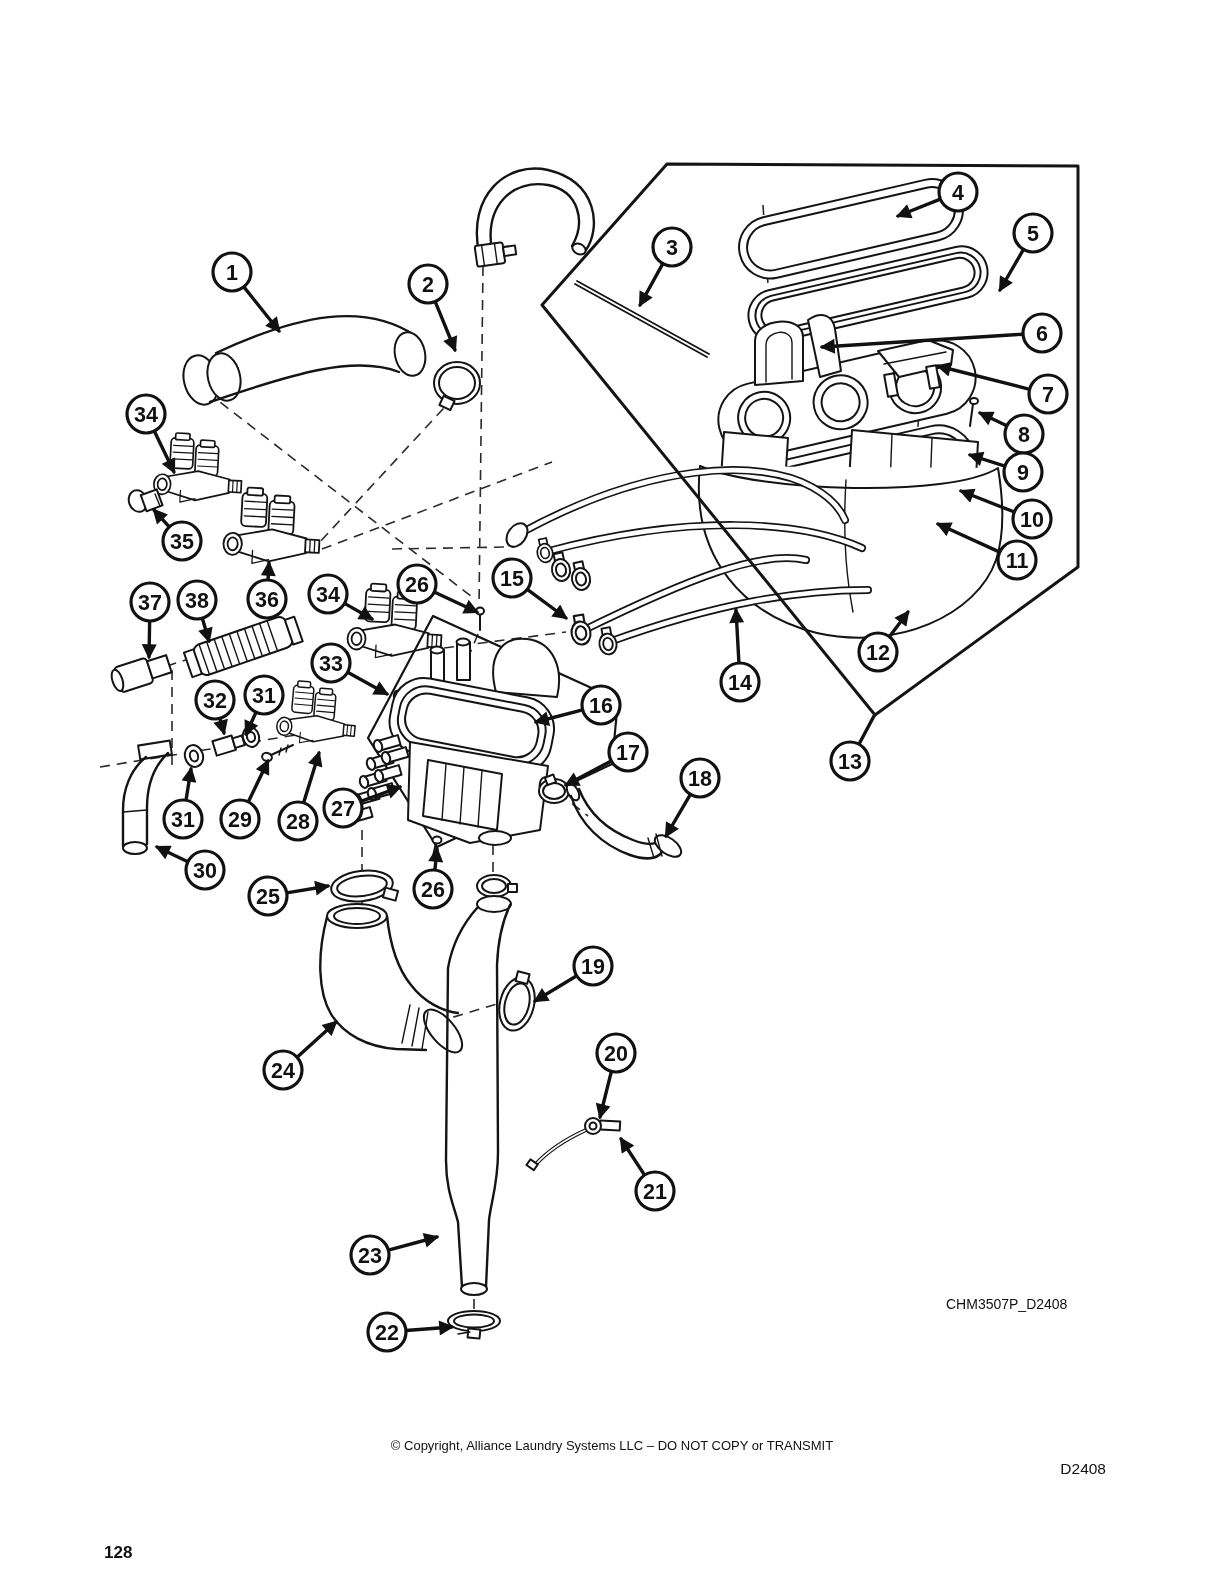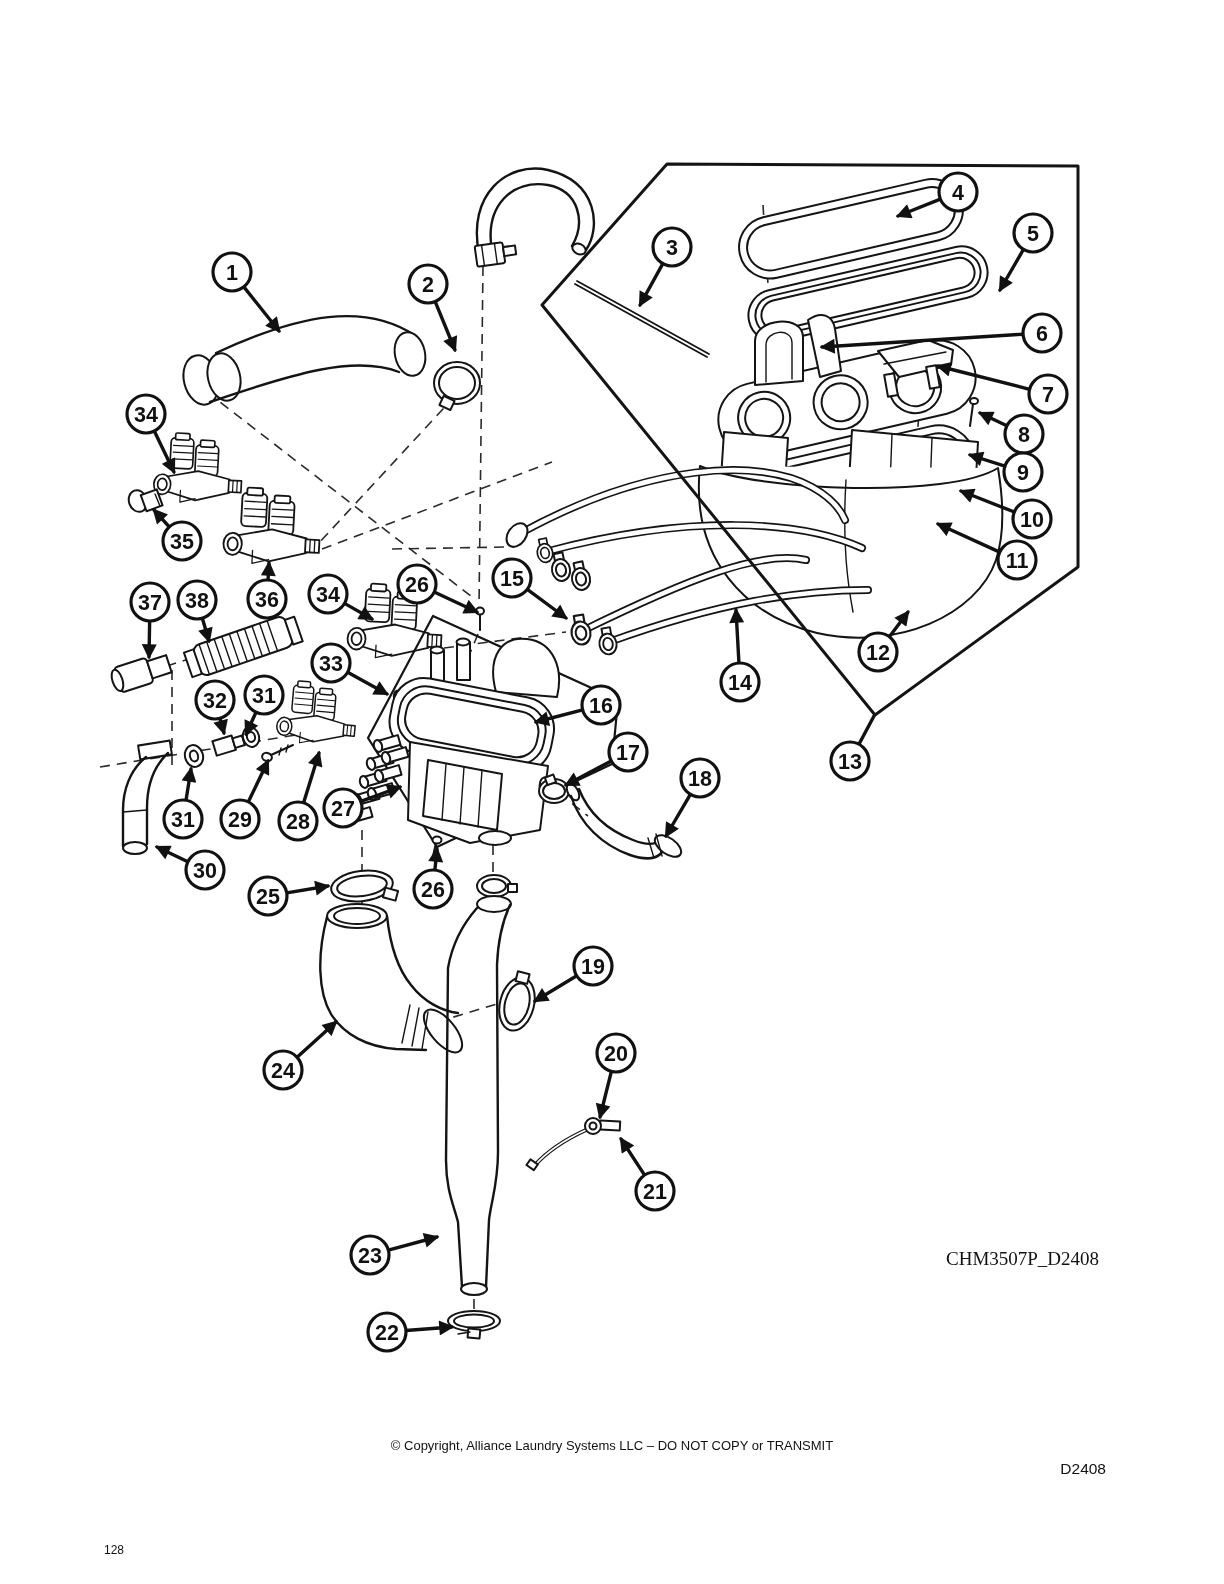--- a/index.html
+++ b/index.html
@@ -9,23 +9,23 @@
   }
   .title{
     position:absolute;top:56px;left:0;width:100%;text-align:center;
     font-size:34px;font-weight:bold;letter-spacing:.5px;
   }
   .subtitle{
     position:absolute;top:101px;left:0;width:100%;text-align:center;
     font-size:18.5px;font-weight:normal;
   }
   .figcode{
-    position:absolute;top:1248px;left:946px;font-size:19px;font-family:Liberation Serif, serif;
+    position:absolute;top:1296px;left:946px;font-size:14px;
   }
-  .footer-page{position:absolute;top:1543px;left:104px;font-size:12px;}
+  .footer-page{position:absolute;top:1543px;left:104px;font-size:17px;font-weight:bold;}
   .footer-copy{position:absolute;top:1438px;left:0;width:100%;text-align:center;font-size:13px;font-weight:normal;}
   .footer-doc{position:absolute;top:1460px;right:118px;font-size:15.5px;}
   svg.art{position:absolute;top:0;left:0;}
   .ln{fill:none;stroke:#141414;stroke-width:2;stroke-linecap:round;stroke-linejoin:round;}
   .thin{stroke-width:1.4;}
   .med{stroke-width:2.4;}
   .bold3{stroke-width:3;}
   .fw{fill:#ffffff;stroke:#141414;stroke-width:2;stroke-linejoin:round;}
   .dash{fill:none;stroke:#2a2a2a;stroke-width:1.6;stroke-dasharray:10 7;}
   .hoseO{fill:none;stroke:#141414;stroke-width:8;stroke-linecap:round;}

